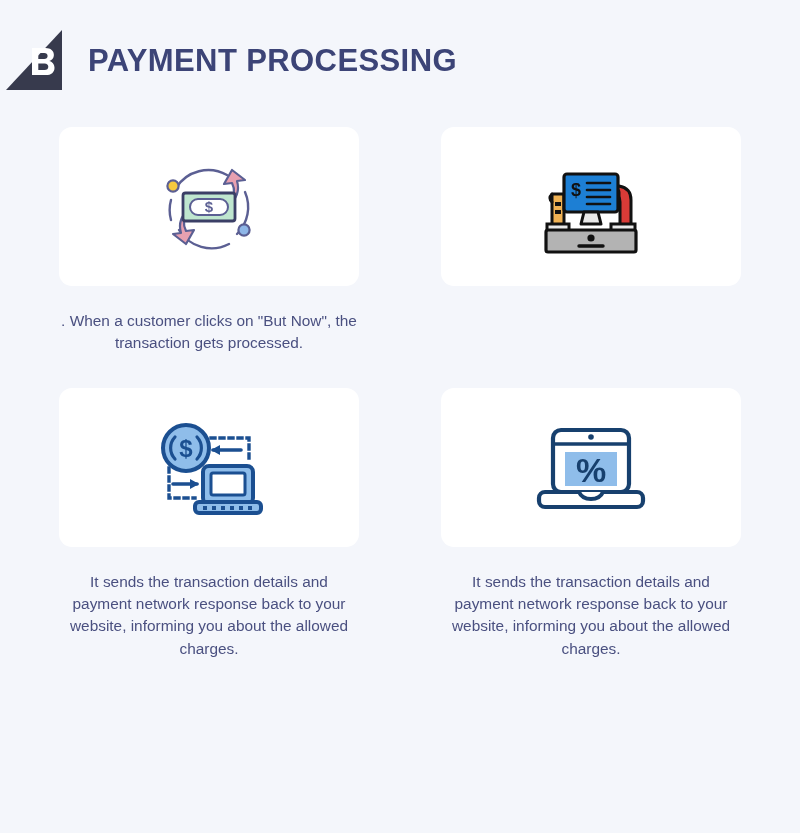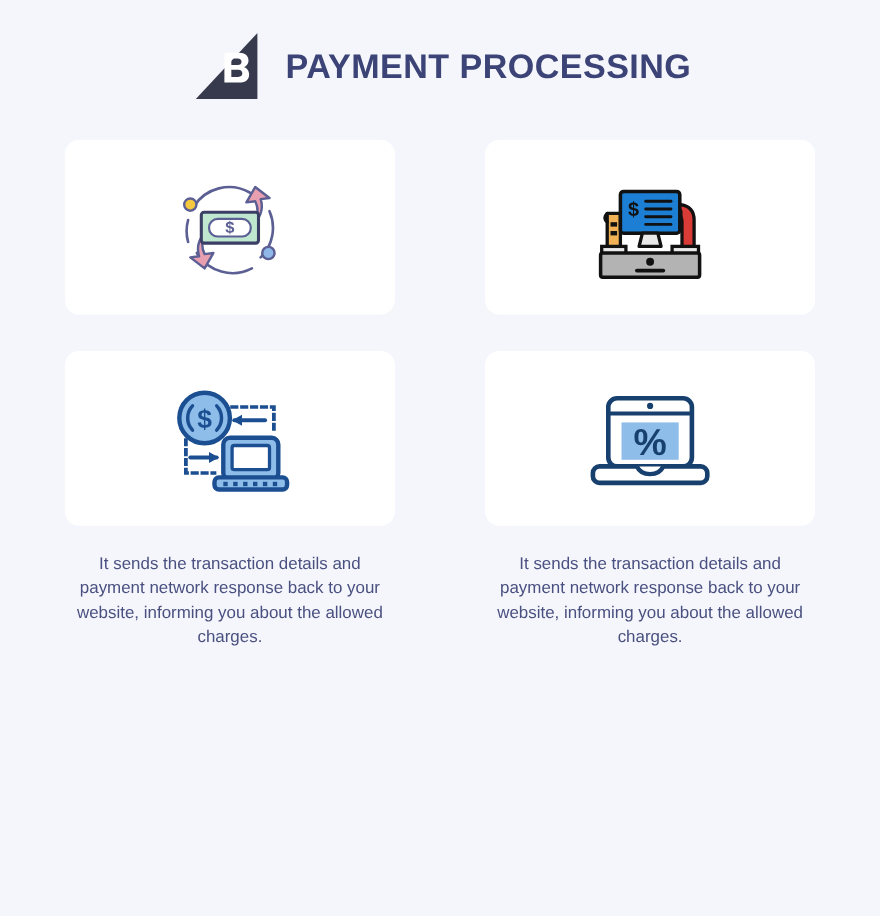--- a/index.html
+++ b/index.html
@@ -18,21 +18,20 @@
     width: 800px;
     height: 833px;
     background: #f4f6fb;
     box-sizing: border-box;
   }
 
   
   .header {
     display: flex;
     align-items: center;
-    justify-content: center;
     gap: 22px;
     padding-top: 44px;
     height: 76px;
     box-sizing: border-box;
   }
   .logo-mark {
     width: 66px;
     height: 66px;
     position: relative;
     flex: 0 0 auto;
@@ -129,20 +128,21 @@
 
           <circle cx="24" cy="34" r="5.6" fill="#f5c93f" stroke="#5b5f93" stroke-width="2.2"></circle>
 
           <circle cx="95" cy="78" r="5.6" fill="#8fb7e8" stroke="#5b5f93" stroke-width="2.2"></circle>
 
           <rect x="34" y="41" width="52" height="28" rx="2.5" fill="#bfe6cf" stroke="#3b3f66" stroke-width="2.8"></rect>
           <rect x="41" y="47" width="38" height="16" rx="8" fill="#ffffff" stroke="#5b5f93" stroke-width="2"></rect>
           <text x="60" y="60" text-anchor="middle" font-family="'Liberation Sans', sans-serif" font-size="15" font-weight="bold" fill="#5b5f93">$</text>
         </svg>
       </div>
+      <div class="caption">. When a customer clicks on "But Now", the transaction gets processed.</div>
     </div>
 
     <div class="cell">
       <div class="card">
         <svg class="card-icon" viewBox="0 0 120 110" aria-hidden="true">
 
           <path d="M21,42 l12,0 l0,36 l-12,0 Z" fill="#f0b254" stroke="#111111" stroke-width="3" stroke-linejoin="round"></path>
           <path d="M21,42 q-4,4 0,8" fill="none" stroke="#111111" stroke-width="3" stroke-linecap="round"></path>
           <rect x="24" y="50" width="6" height="4" fill="#111111"></rect>
           <rect x="24" y="58" width="6" height="4" fill="#111111"></rect>

